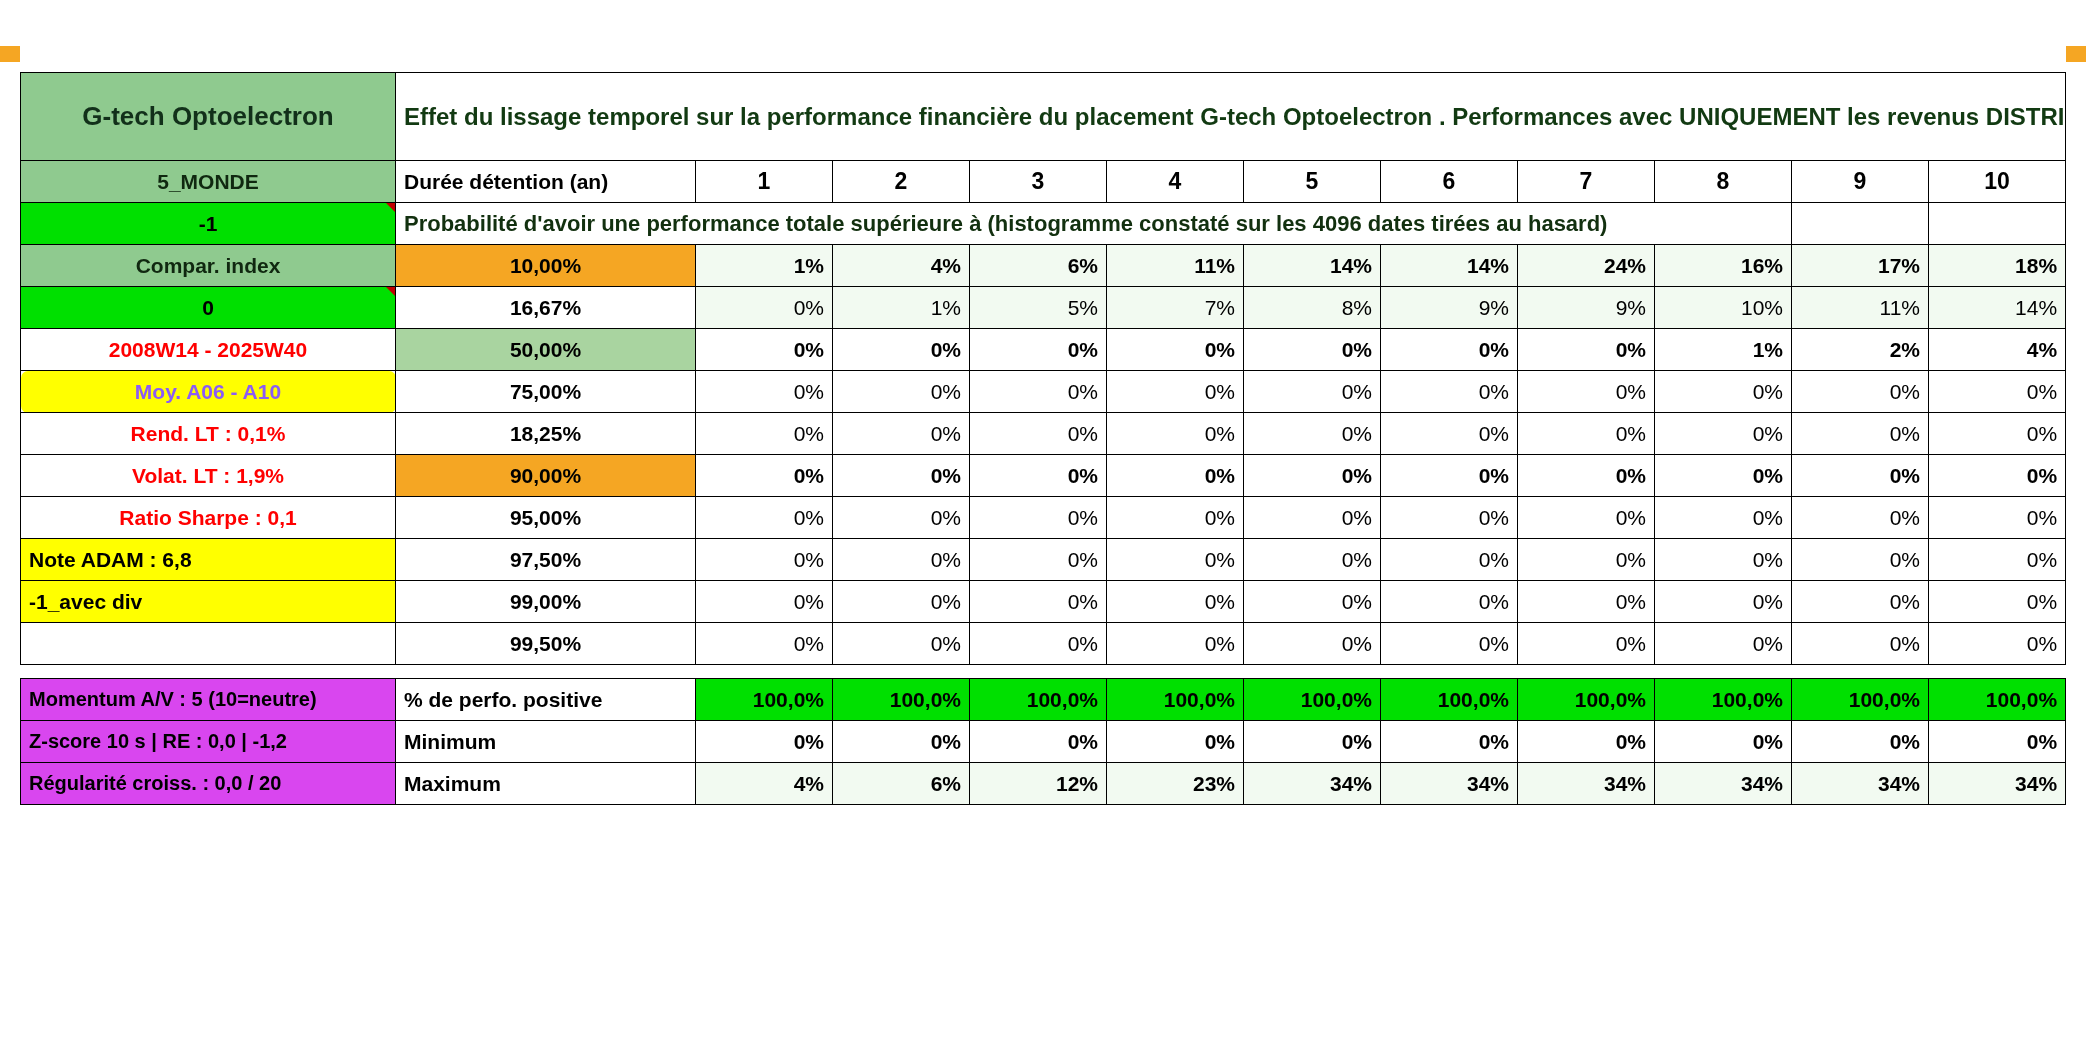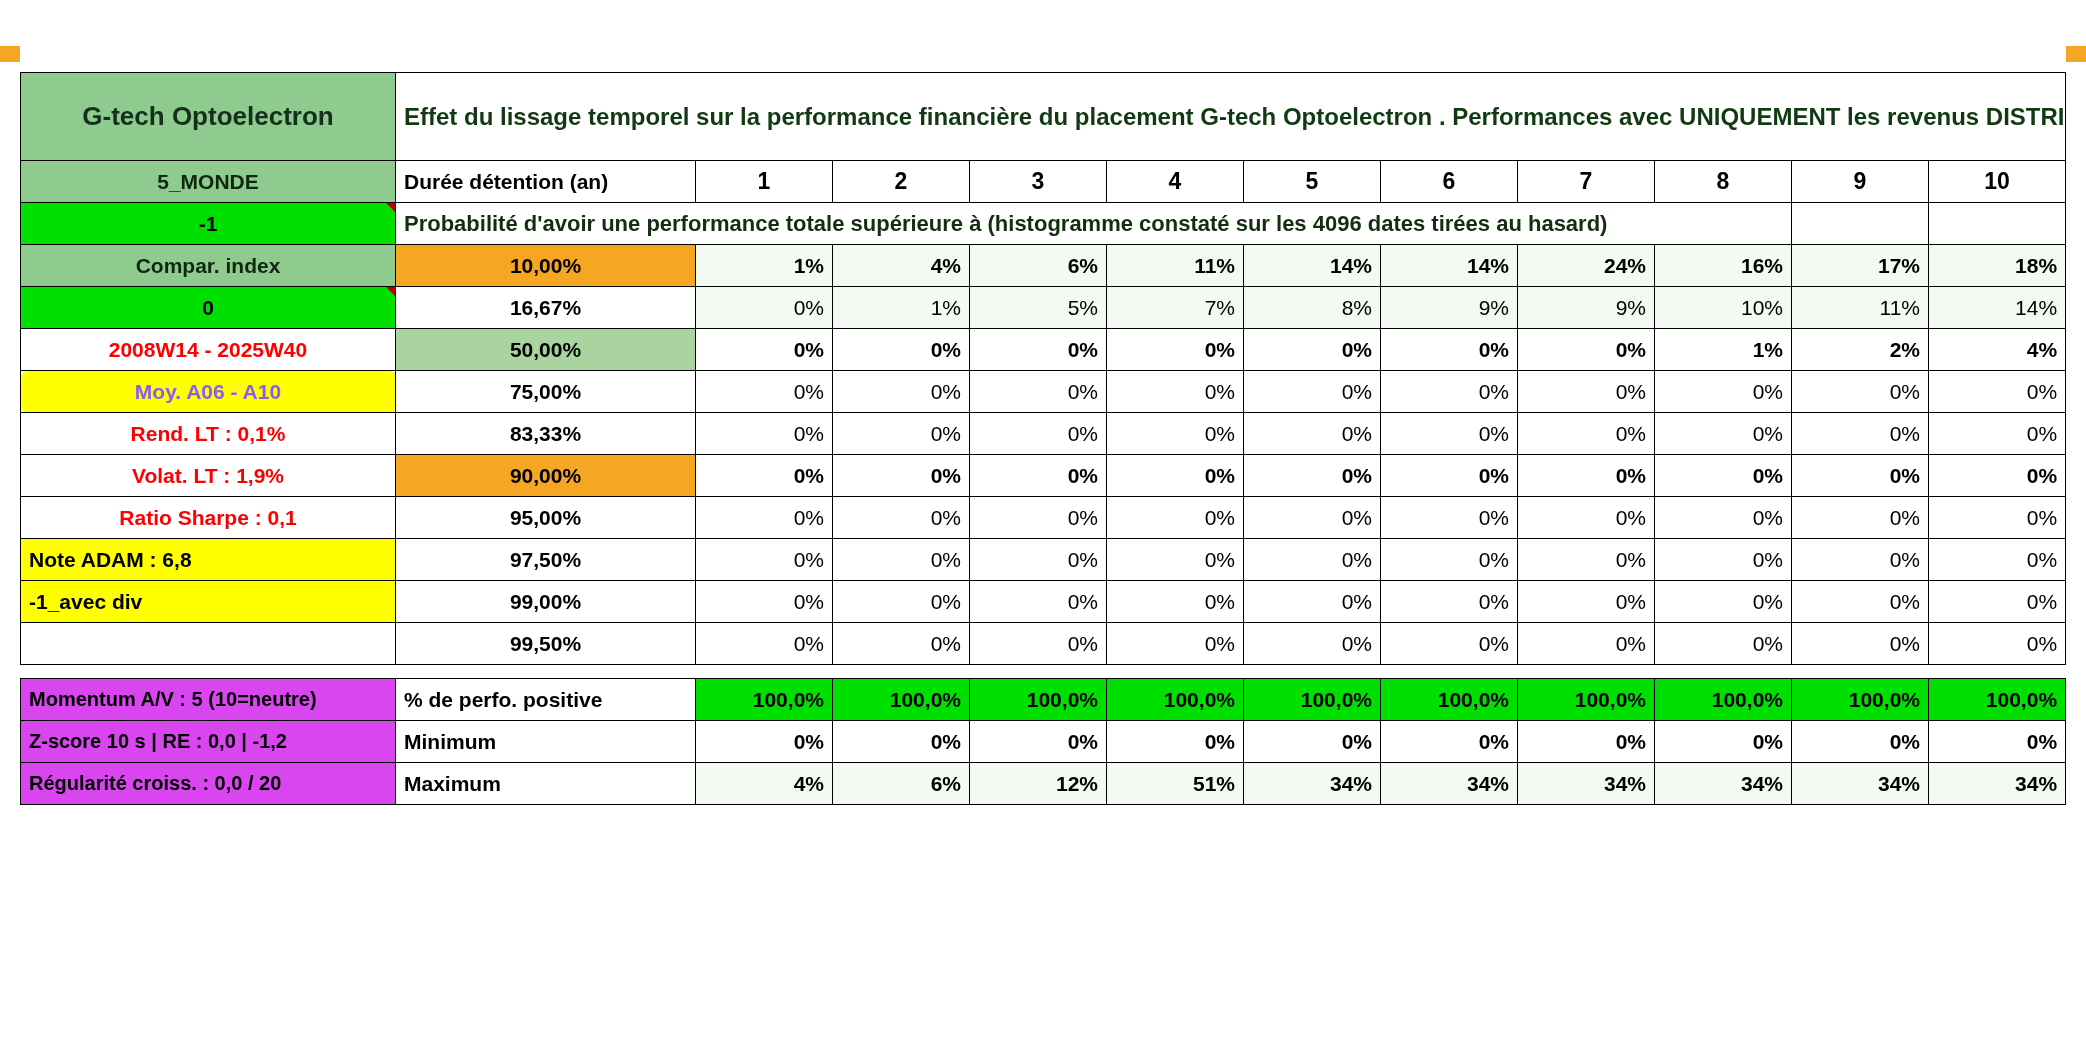--- a/index.html
+++ b/index.html
@@ -347,21 +347,21 @@
         <td class="num-plain">0%</td>
         <td class="num-plain">0%</td>
         <td class="num-plain">0%</td>
         <td class="num-plain">0%</td>
         <td class="num-plain">0%</td>
         <td class="num-plain">0%</td>
       </tr>
 
       <tr>
         <td class="lbl-white-red">Rend. LT :   0,1%</td>
-        <td class="sub-center-bold">83,33%</td>
+        <td class="sub-center-bold">18,25%</td>
         <td class="num-plain">0%</td>
         <td class="num-plain">0%</td>
         <td class="num-plain">0%</td>
         <td class="num-plain">0%</td>
         <td class="num-plain">0%</td>
         <td class="num-plain">0%</td>
         <td class="num-plain">0%</td>
         <td class="num-plain">0%</td>
         <td class="num-plain">0%</td>
         <td class="num-plain">0%</td>
@@ -476,21 +476,21 @@
         <td class="num">0%</td>
         <td class="num">0%</td>
       </tr>
 
       <tr>
         <td class="lbl-grey">Régularité croiss. : 0,0 / 20</td>
         <td class="sub-bold">Maximum</td>
         <td class="num-verypale-b">4%</td>
         <td class="num-verypale-b">6%</td>
         <td class="num-verypale-b">12%</td>
-        <td class="num-verypale-b">51%</td>
+        <td class="num-verypale-b">23%</td>
         <td class="num-verypale-b">34%</td>
         <td class="num-verypale-b">34%</td>
         <td class="num-verypale-b">34%</td>
         <td class="num-verypale-b">34%</td>
         <td class="num-verypale-b">34%</td>
         <td class="num-verypale-b">34%</td>
       </tr>
 
     </tbody>
   </table>

